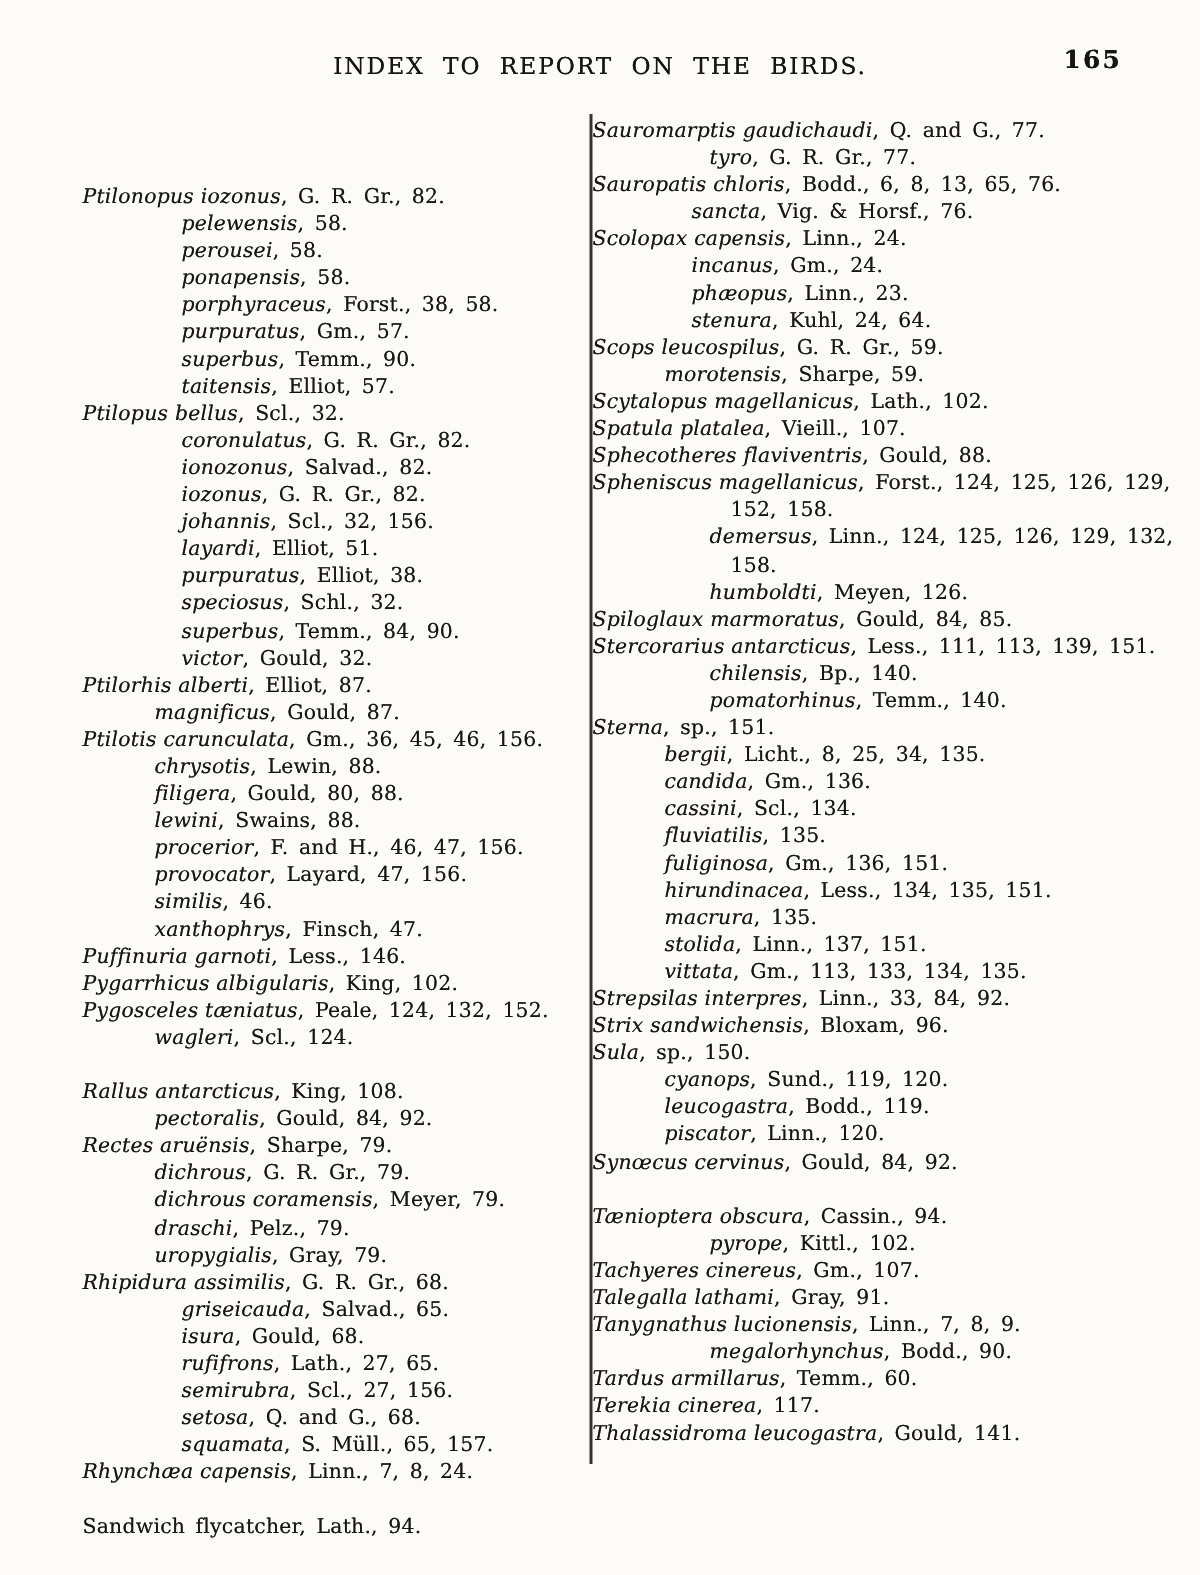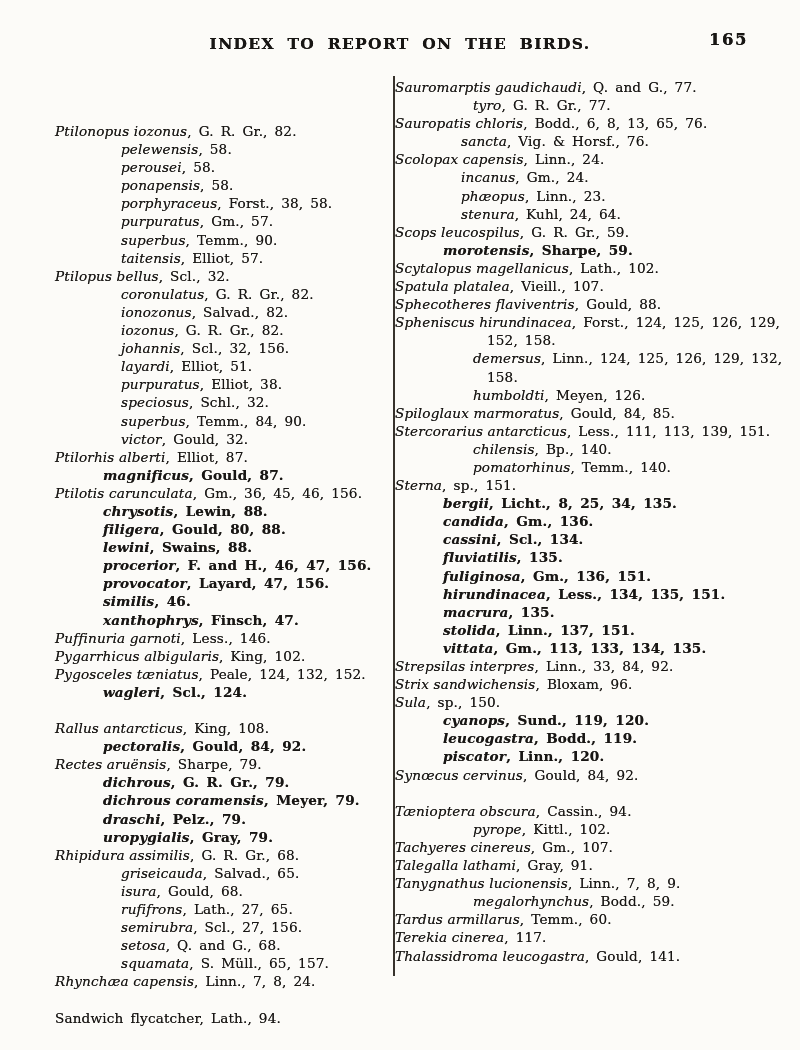--- a/index.html
+++ b/index.html
@@ -8,21 +8,21 @@
     background:#fcfbf8;
     font-family:"DejaVu Serif", serif;
     color:#181614;
     position:relative;
     overflow:hidden;
   }
   .page { position:absolute; inset:0; }
   .header-row { position:absolute; top:34px; left:0; right:0; text-align:center; }
   .header-title {
     display:inline-block;
-    font-weight:700; font-size:15.5px;
+    font-weight:400; font-size:15.5px;
     letter-spacing:1.3px; word-spacing:6px;
     text-shadow:0 0 0.3px currentColor;
   }
   .page-number {
     position:absolute; top:30px; right:52px;
     font-weight:700; font-size:16.5px; letter-spacing:1.5px;
     text-shadow:0 0 0.3px currentColor;
     text-align:center;
   }
   .divider {
@@ -35,21 +35,21 @@
   .col-right { left:395px; width:390px; }
   .line {
     height:18.1px; line-height:18.1px;
     font-size:13.6px;
     white-space:nowrap;
     letter-spacing:0.15px;
     text-shadow:0 0 0.3px rgba(24,22,20,0.7);
   }
   .line .it { font-style:italic; }
   .line .ro { font-style:normal; word-spacing:2.5px; }
-  .ind-1 { padding-left:48px;font-weight:bold; }
+  .ind-1 { padding-left:48px; }
   .ind-2 { padding-left:66px; }
   .ind-3 { padding-left:78px; }
   .ind-4 { padding-left:92px; }
   .gap {  }
 </style>
 </head>
 <body>
 
 <div class="page">
 
@@ -121,21 +121,21 @@
       <div class="line ind-2"><span class="it">sancta</span><span class="ro">, Vig. &amp; Horsf., 76.</span></div>
       <div class="line ind-0"><span class="it">Scolopax capensis</span><span class="ro">, Linn., 24.</span></div>
       <div class="line ind-2"><span class="it">incanus</span><span class="ro">, Gm., 24.</span></div>
       <div class="line ind-2"><span class="it">phæopus</span><span class="ro">, Linn., 23.</span></div>
       <div class="line ind-2"><span class="it">stenura</span><span class="ro">, Kuhl, 24, 64.</span></div>
       <div class="line ind-0"><span class="it">Scops leucospilus</span><span class="ro">, G. R. Gr., 59.</span></div>
       <div class="line ind-1"><span class="it">morotensis</span><span class="ro">, Sharpe, 59.</span></div>
       <div class="line ind-0"><span class="it">Scytalopus magellanicus</span><span class="ro">, Lath., 102.</span></div>
       <div class="line ind-0"><span class="it">Spatula platalea</span><span class="ro">, Vieill., 107.</span></div>
       <div class="line ind-0"><span class="it">Sphecotheres flaviventris</span><span class="ro">, Gould, 88.</span></div>
-      <div class="line ind-0"><span class="it">Spheniscus hirundinacea</span><span class="ro">, Forst., 124, 125, 126, 129,</span></div>
+      <div class="line ind-0"><span class="it">Spheniscus magellanicus</span><span class="ro">, Forst., 124, 125, 126, 129,</span></div>
       <div class="line ind-4"><span class="ro">152, 158.</span></div>
       <div class="line ind-3"><span class="it">demersus</span><span class="ro">, Linn., 124, 125, 126, 129, 132,</span></div>
       <div class="line ind-4"><span class="ro">158.</span></div>
       <div class="line ind-3"><span class="it">humboldti</span><span class="ro">, Meyen, 126.</span></div>
       <div class="line ind-0"><span class="it">Spiloglaux marmoratus</span><span class="ro">, Gould, 84, 85.</span></div>
       <div class="line ind-0"><span class="it">Stercorarius antarcticus</span><span class="ro">, Less., 111, 113, 139, 151.</span></div>
       <div class="line ind-3"><span class="it">chilensis</span><span class="ro">, Bp., 140.</span></div>
       <div class="line ind-3"><span class="it">pomatorhinus</span><span class="ro">, Temm., 140.</span></div>
       <div class="line ind-0"><span class="it">Sterna</span><span class="ro">, sp., 151.</span></div>
       <div class="line ind-1"><span class="it">bergii</span><span class="ro">, Licht., 8, 25, 34, 135.</span></div>
@@ -153,19 +153,19 @@
       <div class="line ind-1"><span class="it">cyanops</span><span class="ro">, Sund., 119, 120.</span></div>
       <div class="line ind-1"><span class="it">leucogastra</span><span class="ro">, Bodd., 119.</span></div>
       <div class="line ind-1"><span class="it">piscator</span><span class="ro">, Linn., 120.</span></div>
       <div class="line ind-0"><span class="it">Synœcus cervinus</span><span class="ro">, Gould, 84, 92.</span></div>
       <div class="line gap"></div>
       <div class="line ind-0"><span class="it">Tænioptera obscura</span><span class="ro">, Cassin., 94.</span></div>
       <div class="line ind-3"><span class="it">pyrope</span><span class="ro">, Kittl., 102.</span></div>
       <div class="line ind-0"><span class="it">Tachyeres cinereus</span><span class="ro">, Gm., 107.</span></div>
       <div class="line ind-0"><span class="it">Talegalla lathami</span><span class="ro">, Gray, 91.</span></div>
       <div class="line ind-0"><span class="it">Tanygnathus lucionensis</span><span class="ro">, Linn., 7, 8, 9.</span></div>
-      <div class="line ind-3"><span class="it">megalorhynchus</span><span class="ro">, Bodd., 59.</span></div>
+      <div class="line ind-3"><span class="it">megalorhynchus</span><span class="ro">, Bodd., 90.</span></div>
       <div class="line ind-0"><span class="it">Tardus armillarus</span><span class="ro">, Temm., 60.</span></div>
       <div class="line ind-0"><span class="it">Terekia cinerea</span><span class="ro">, 117.</span></div>
       <div class="line ind-0"><span class="it">Thalassidroma leucogastra</span><span class="ro">, Gould, 141.</span></div>
     </div>
 
 </div>
 
 </body></html>

